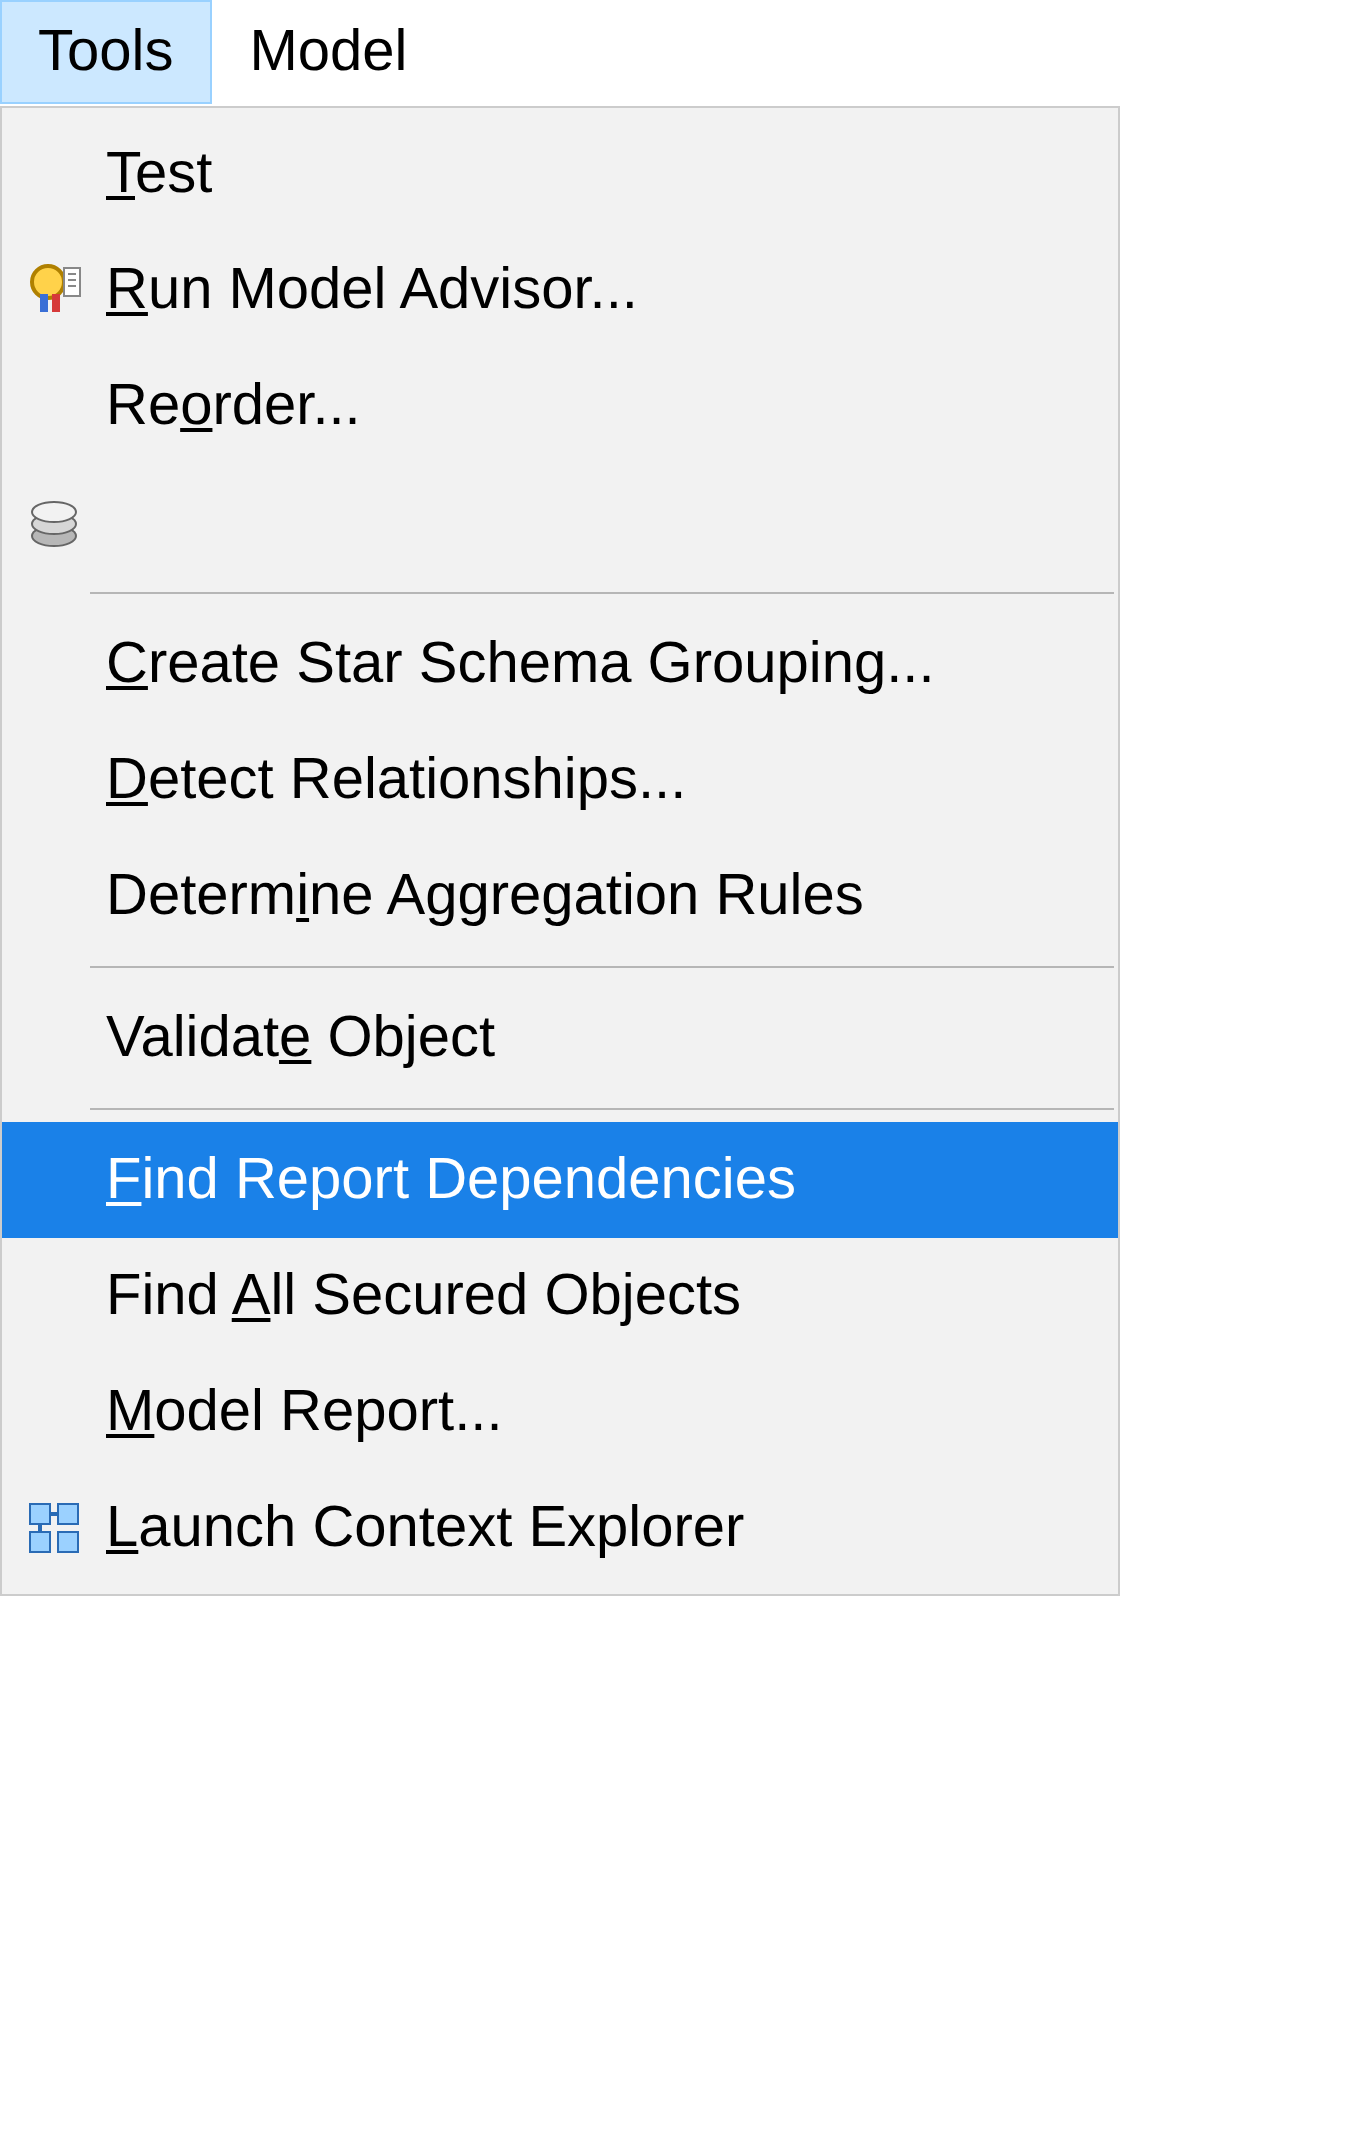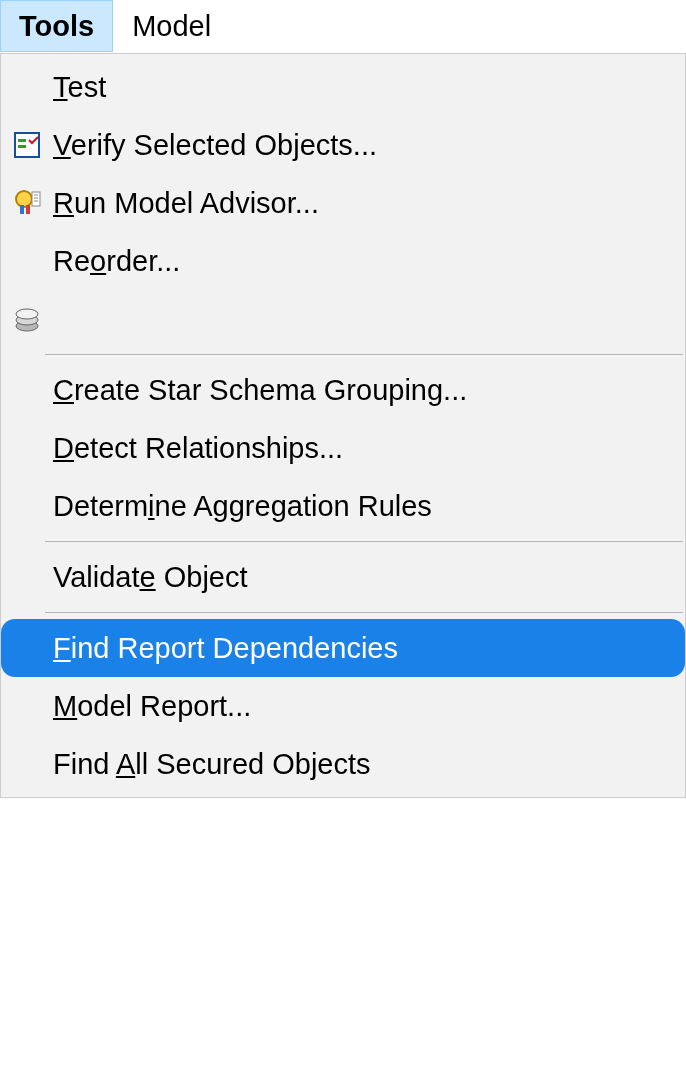--- a/index.html
+++ b/index.html
@@ -25,43 +25,41 @@
   .menubar-item {
     padding: 6px 18px;
     display: flex;
     align-items: center;
     border: 1px solid transparent;
     box-sizing: border-box;
   }
   .menubar-item.active {
     background: #cce8ff;
     border: 1px solid #99d1ff;
-    font-weight: bold;
   }
 
   
   .menu {
     background: #f2f2f2;
     border: 1px solid #cccccc;
     box-sizing: border-box;
-    width: 686px;
+    width: 560px;
     padding: 4px 0;
   }
   .menu-row {
     display: flex;
     align-items: center;
     height: 58px;
     padding: 0 6px 0 6px;
     box-sizing: border-box;
     white-space: nowrap;
   }
   .menu-row.highlighted {
     background: #1a81e8;
     color: #ffffff;
-    border-radius: 14px;
   }
   .menu-row .icon-slot {
     width: 40px;
     display: flex;
     align-items: center;
     justify-content: center;
     flex-shrink: 0;
   }
   .menu-row .label {
     padding-left: 6px;
@@ -87,31 +85,20 @@
   </div>
   <div class="menubar-item">
     <span>Model</span>
   </div>
 </div>
 
 <div class="menu" id="dropdown">
     <div class="menu-row">
       <span class="icon-slot"></span>
       <span class="label"><span class="mnemonic">T</span>est</span>
-    </div>
-    <div class="menu-row">
-      <span class="icon-slot">
-        <svg id="ico-verify" class="ico" viewBox="0 0 30 30">
-    <rect x="3" y="3" width="24" height="24" fill="#fff" stroke="#10509f" stroke-width="2"></rect>
-    <rect x="6" y="9" width="8" height="3" fill="#2aa02a"></rect>
-    <rect x="6" y="15" width="8" height="3" fill="#2aa02a"></rect>
-    <path d="M17 10 l3 3 l6 -6" fill="none" stroke="#d11" stroke-width="2"></path>
-  </svg>
-      </span>
-      <span class="label"><span class="mnemonic">V</span>erify Selected Objects...</span>
     </div>
     <div class="menu-row">
       <span class="icon-slot">
         <svg id="ico-advisor" class="ico" viewBox="0 0 30 30">
     <circle cx="12" cy="11" r="8" fill="#ffd24a" stroke="#b08000" stroke-width="2"></circle>
     <rect x="8" y="17" width="4" height="9" fill="#3a6fd6"></rect>
     <rect x="14" y="17" width="4" height="9" fill="#d63a3a"></rect>
     <rect x="20" y="4" width="8" height="14" fill="#fff" stroke="#888"></rect>
     <line x1="22" y1="7" x2="26" y2="7" stroke="#888"></line>
     <line x1="22" y1="10" x2="26" y2="10" stroke="#888"></line>
@@ -151,19 +138,32 @@
       <span class="icon-slot"></span>
       <span class="label">Validat<span class="mnemonic">e</span> Object</span>
     </div>
     <div class="menu-sep"></div>
     <div class="menu-row highlighted">
       <span class="icon-slot"></span>
       <span class="label"><span class="mnemonic">F</span>ind Report Dependencies</span>
     </div>
     <div class="menu-row">
       <span class="icon-slot"></span>
+      <span class="label">Find <span class="mnemonic">A</span>ll Secured Objects</span>
+    </div>
+    <div class="menu-row">
+      <span class="icon-slot"></span>
       <span class="label"><span class="mnemonic">M</span>odel Report...</span>
     </div>
     <div class="menu-row">
-      <span class="icon-slot"></span>
-      <span class="label">Find <span class="mnemonic">A</span>ll Secured Objects</span>
+      <span class="icon-slot">
+        <svg id="ico-context" class="ico" viewBox="0 0 30 30">
+    <rect x="3" y="3" width="10" height="10" fill="#9bd1ff" stroke="#2a6bb5"></rect>
+    <rect x="17" y="3" width="10" height="10" fill="#9bd1ff" stroke="#2a6bb5"></rect>
+    <rect x="3" y="17" width="10" height="10" fill="#9bd1ff" stroke="#2a6bb5"></rect>
+    <rect x="17" y="17" width="10" height="10" fill="#9bd1ff" stroke="#2a6bb5"></rect>
+    <line x1="13" y1="8" x2="17" y2="8" stroke="#2a6bb5" stroke-width="2"></line>
+    <line x1="8" y1="13" x2="8" y2="17" stroke="#2a6bb5" stroke-width="2"></line>
+  </svg>
+      </span>
+      <span class="label"><span class="mnemonic">L</span>aunch Context Explorer</span>
     </div>
   </div>
 
 </body></html>

